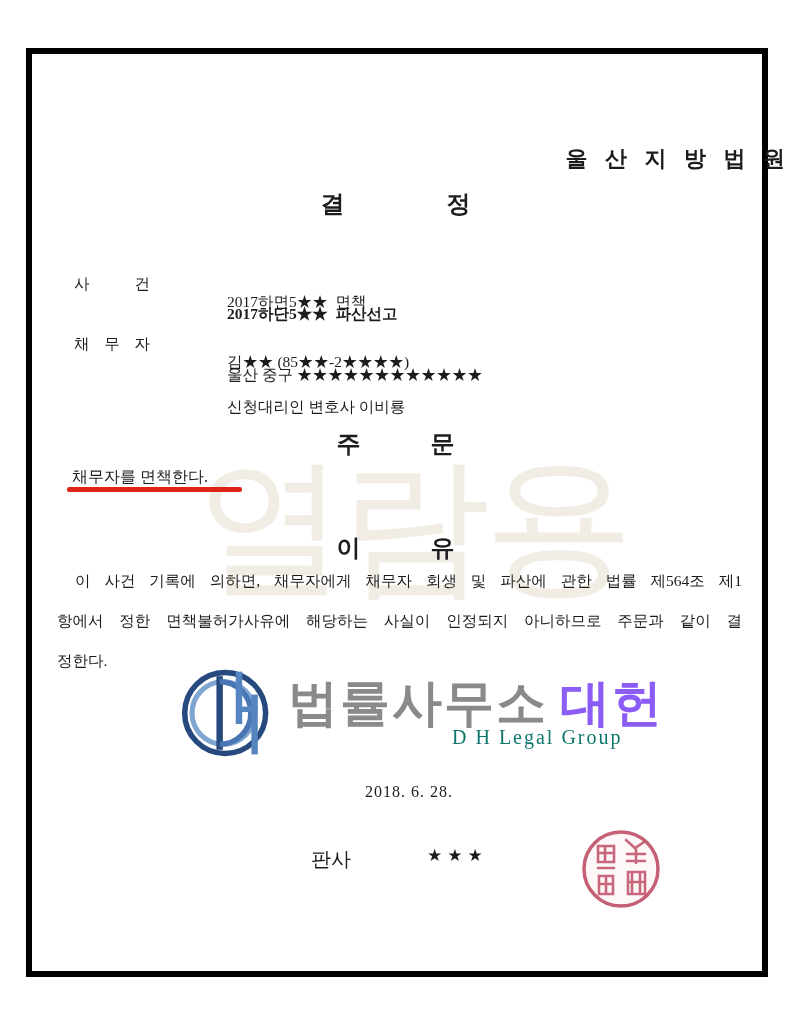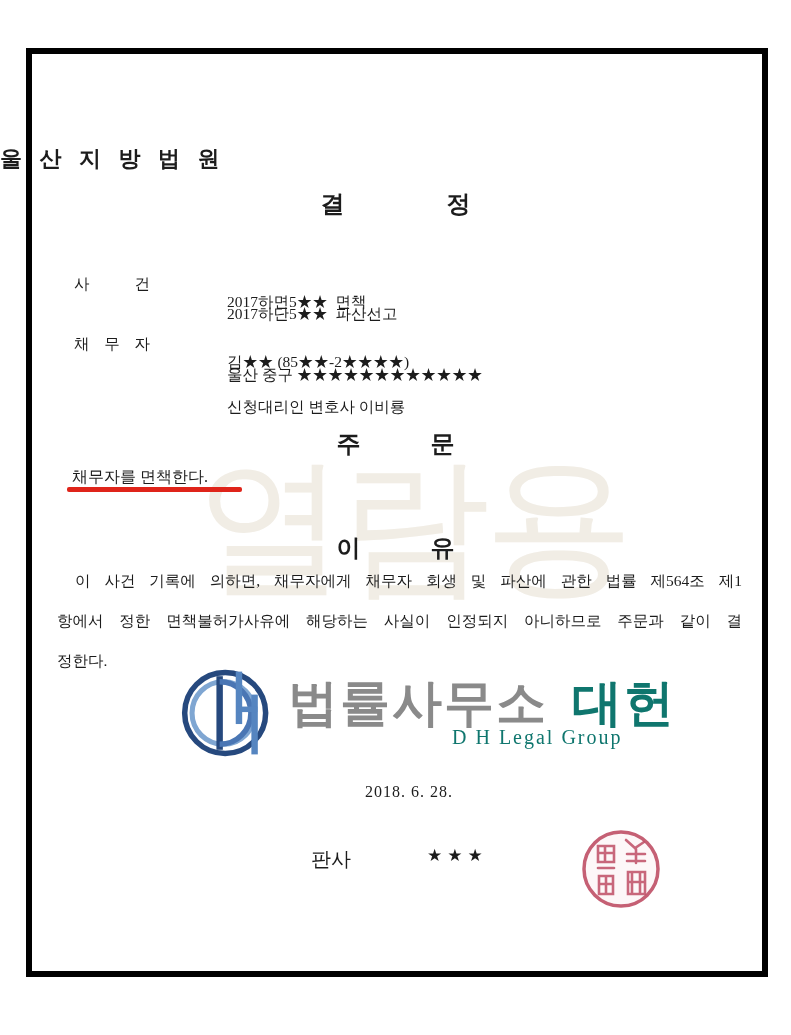--- a/index.html
+++ b/index.html
@@ -23,21 +23,21 @@
     font-size:150px;line-height:1.2;
     letter-spacing:-6px;
     color:#f1ede5;
     font-family:"Liberation Serif","DejaVu Serif",serif;
     z-index:1;
     user-select:none;
   }
   .content{position:absolute;inset:0;z-index:2;}
   .court-title{
     left:0;top:144px;width:791px;
-    text-align:left;
+    text-align:right;
     font-size:22px;font-weight:bold;
     letter-spacing:6px;
   }
   .heading-row{
     left:0;top:0;width:791px;
     display:flex;justify-content:center;
     font-weight:bold;font-size:24px;
   }
   .gap-wide{column-gap:102px;}
   .gap-std{column-gap:70px;}
@@ -66,21 +66,21 @@
     white-space:normal;
   }
   .body-line.last{text-align:right;text-align-last:left;}
   .logo-kr{
     left:288px;top:670px;
     font-family:"Liberation Sans","DejaVu Sans",sans-serif;
     font-size:50px;font-weight:bold;
     color:#8a8a8a;letter-spacing:2px;
     white-space:nowrap;
   }
-  .logo-kr .blue{color:#0f766e;margin-left:24px;}
+  .logo-kr .blue{color:#8b5cf6;margin-left:12px;}
   .logo-en{
     left:452px;top:726px;
     font-family:"Liberation Serif","DejaVu Serif",serif;
     font-size:20px;color:#0f766e;letter-spacing:2px;
   }
   .date-line{left:347px;top:783px;font-size:16px;letter-spacing:1px;margin-left:18px;}
   .judge-label{left:311px;top:846px;font-size:20px;text-align:right;}
   .judge-name{left:427px;top:845px;font-size:17px;letter-spacing:5px;}
 </style>
 </head>
@@ -101,21 +101,21 @@
       <span>정</span>
     </div>
 
     <div class="abs row" style="top:256px;left:0;width:791px;">
       <span class="spread">
         <span>사</span>
         <span>건</span>
       </span>
       <span class="val">2017하면5★★  면책</span>
     </div>
-    <div class="abs row" style="top:286px;left:0;width:687px;">
+    <div class="abs row" style="top:286px;left:0;width:687px;font-weight:bold;">
       <span class="val">2017하단5★★  파산선고</span>
     </div>
     <div class="abs row" style="top:316px;left:0;width:791px;">
       <span class="spread">
         <span>채</span>
         <span>무</span>
         <span>자</span>
       </span>
       <span class="val">김★★ (85★★-2★★★★)</span>
     </div>

